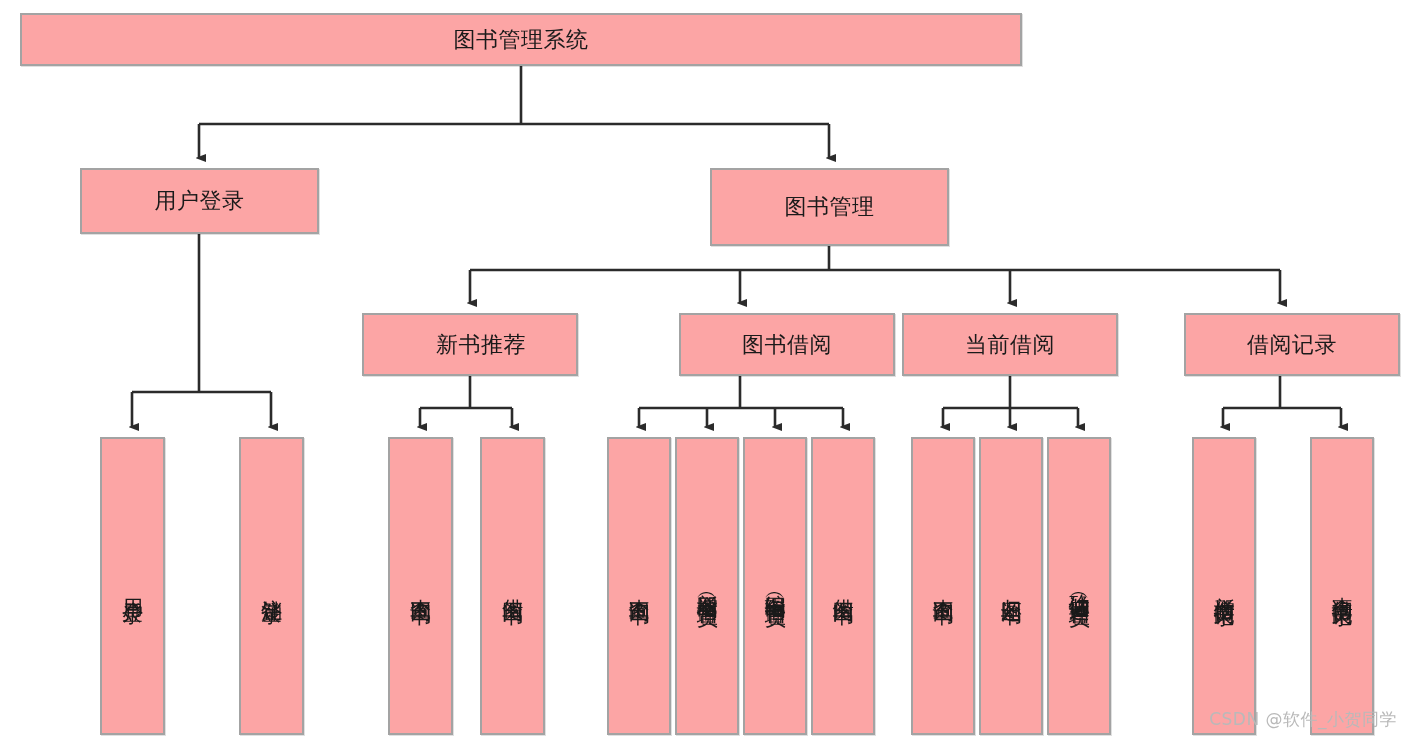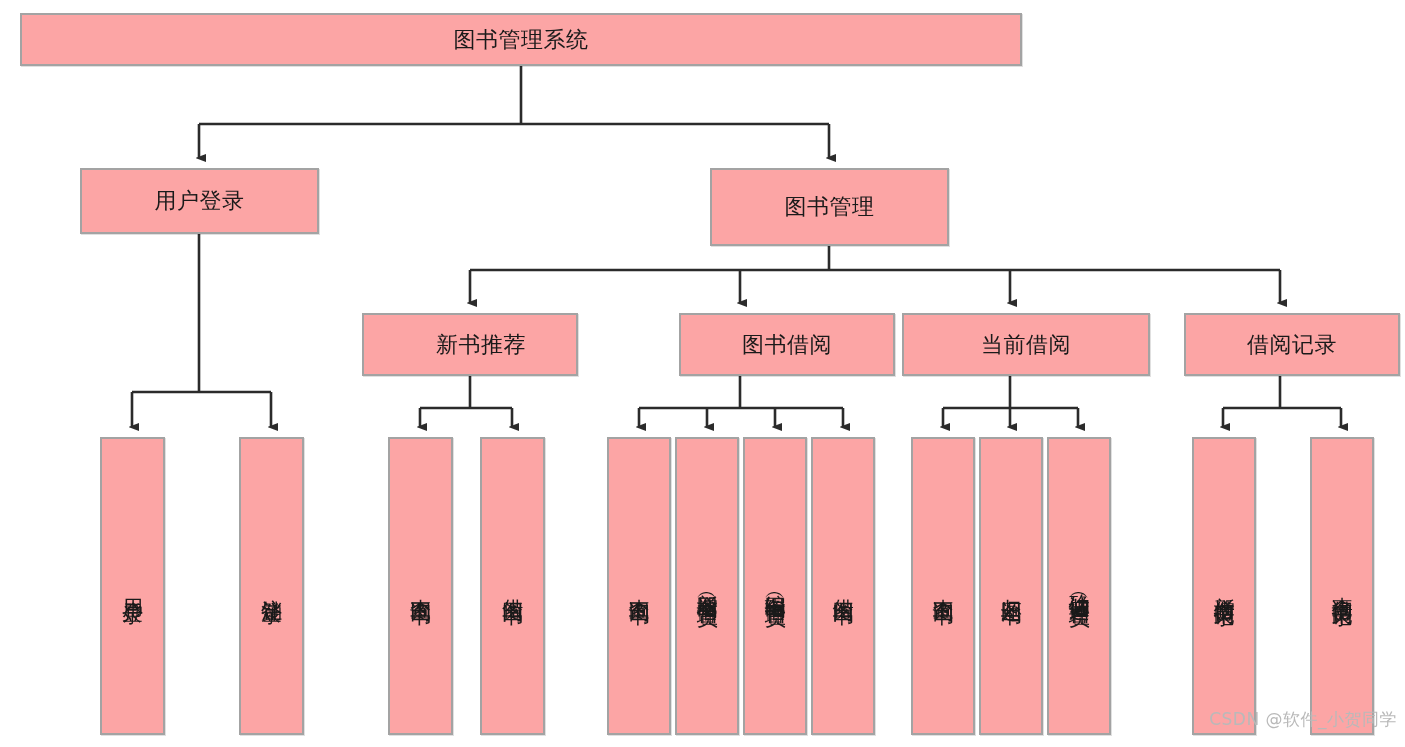--- a/index.html
+++ b/index.html
@@ -142,21 +142,21 @@
   <div class="node h" style="left:710px; top:168px; width:239px; height:78px;">
     <span class="label">图书管理</span>
   </div>
 
   <div class="node h" style="left:362px; top:313px; width:216px; height:63px;padding-left:22px;">
     <span class="label">新书推荐</span>
   </div>
   <div class="node h" style="left:632px; top:313px; width:216px; height:63px;margin-left:47px;">
     <span class="label">图书借阅</span>
   </div>
-  <div class="node h" style="left:902px; top:313px; width:248px; height:63px;">
+  <div class="node h" style="left:902px; top:313px; width:216px; height:63px;">
     <span class="label">当前借阅</span>
   </div>
   <div class="node h" style="left:1172px; top:313px; width:216px; height:63px;margin-left:12px;">
     <span class="label">借阅记录</span>
   </div>
 
   <div class="node v" style="left:100px; top:437px; width:65px; height:298px;">
     <span class="label">用户登录</span>
   </div>
   <div class="node v" style="left:239px; top:437px; width:65px; height:298px;">

